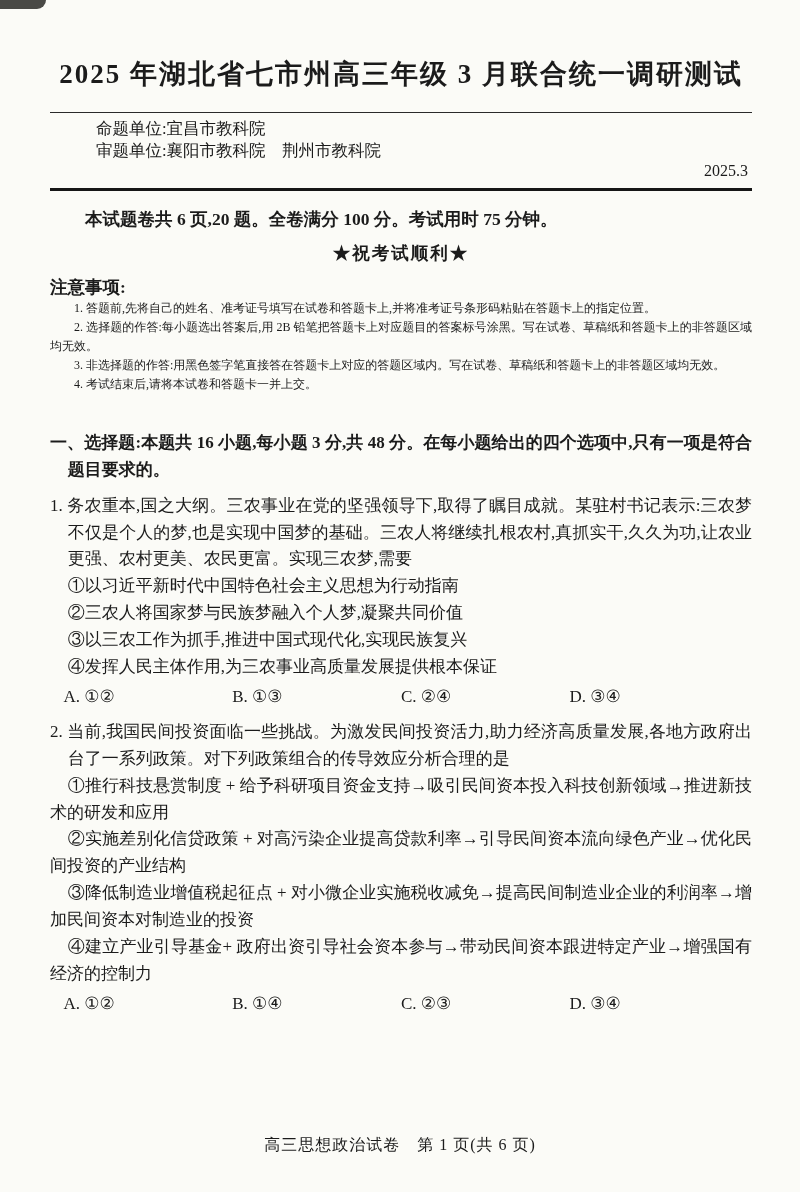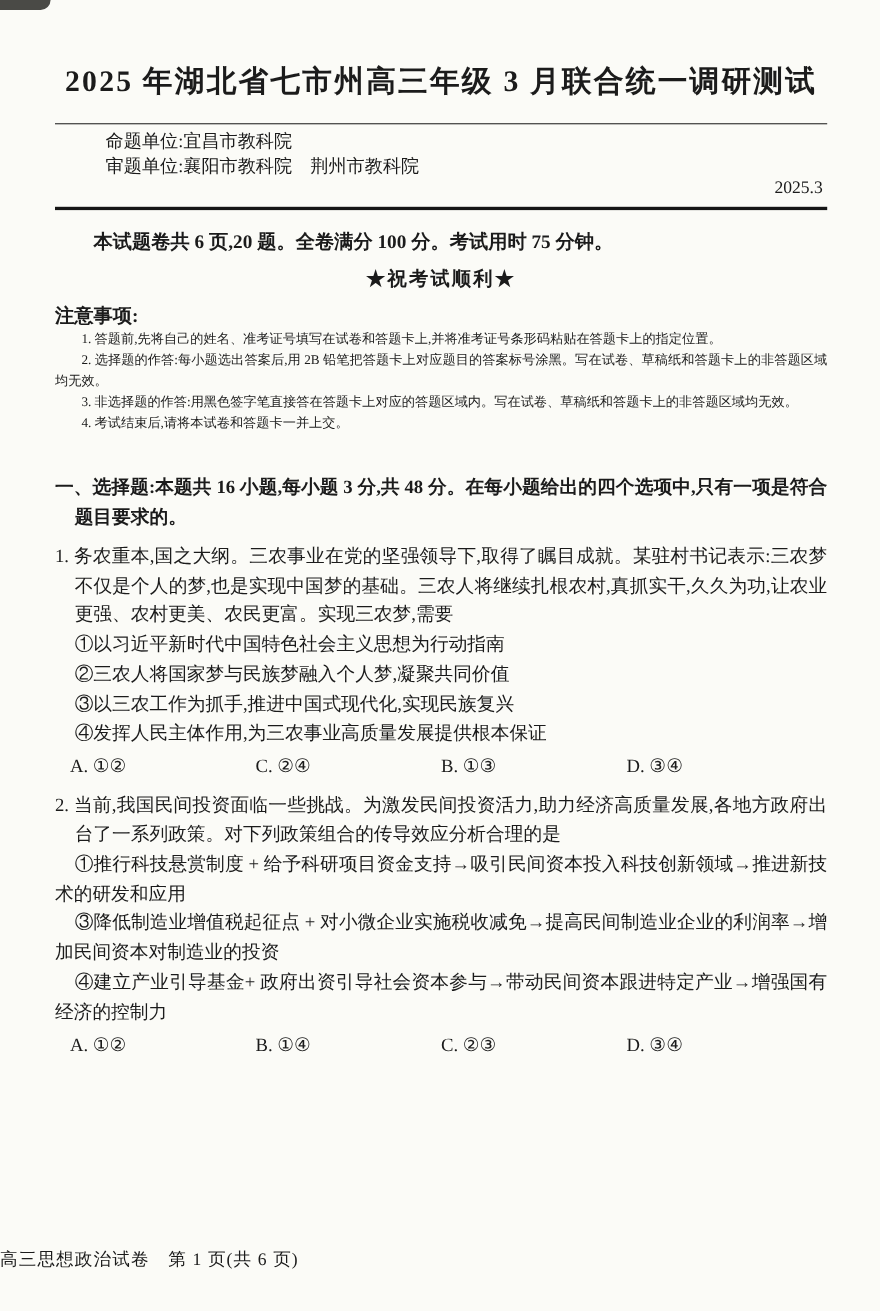--- a/index.html
+++ b/index.html
@@ -110,20 +110,21 @@
     padding-left: 0.8em;
     font-size: 17px;
     line-height: 1.6;
   }
   .choice { flex: 0 0 24.5%; }
 
   .page-footer {
     position: absolute;
     left: 0; bottom: 36px;
     width: 100%;
+    text-align: center;
     font-size: 16px;
     letter-spacing: 1px;
   }
 </style>
 </head>
 <body>
 
 <div class="page">
   <div class="scan-corner"></div>
 
@@ -150,29 +151,30 @@
   <div class="section-heading">一、选择题:本题共 16 小题,每小题 3 分,共 48 分。在每小题给出的四个选项中,只有一项是符合题目要求的。</div>
 
   <div class="question">
     <p class="stem">1. 务农重本,国之大纲。三农事业在党的坚强领导下,取得了瞩目成就。某驻村书记表示:三农梦不仅是个人的梦,也是实现中国梦的基础。三农人将继续扎根农村,真抓实干,久久为功,让农业更强、农村更美、农民更富。实现三农梦,需要</p>
     <p class="option">①以习近平新时代中国特色社会主义思想为行动指南</p>
     <p class="option">②三农人将国家梦与民族梦融入个人梦,凝聚共同价值</p>
     <p class="option">③以三农工作为抓手,推进中国式现代化,实现民族复兴</p>
     <p class="option">④发挥人民主体作用,为三农事业高质量发展提供根本保证</p>
     <div class="choices">
       <span class="choice">A. ①②</span>
+      <span class="choice">B. ①③</span>
       <span class="choice">C. ②④</span>
-      <span class="choice">B. ①③</span>
       <span class="choice">D. ③④</span>
     </div>
   </div>
 
   <div class="question">
     <p class="stem">2. 当前,我国民间投资面临一些挑战。为激发民间投资活力,助力经济高质量发展,各地方政府出台了一系列政策。对下列政策组合的传导效应分析合理的是</p>
     <p class="option">①推行科技悬赏制度 + 给予科研项目资金支持→吸引民间资本投入科技创新领域→推进新技术的研发和应用</p>
+    <p class="option">②实施差别化信贷政策 + 对高污染企业提高贷款利率→引导民间资本流向绿色产业→优化民间投资的产业结构</p>
     <p class="option">③降低制造业增值税起征点 + 对小微企业实施税收减免→提高民间制造业企业的利润率→增加民间资本对制造业的投资</p>
     <p class="option">④建立产业引导基金+ 政府出资引导社会资本参与→带动民间资本跟进特定产业→增强国有经济的控制力</p>
     <div class="choices">
       <span class="choice">A. ①②</span>
       <span class="choice">B. ①④</span>
       <span class="choice">C. ②③</span>
       <span class="choice">D. ③④</span>
     </div>
   </div>
 

